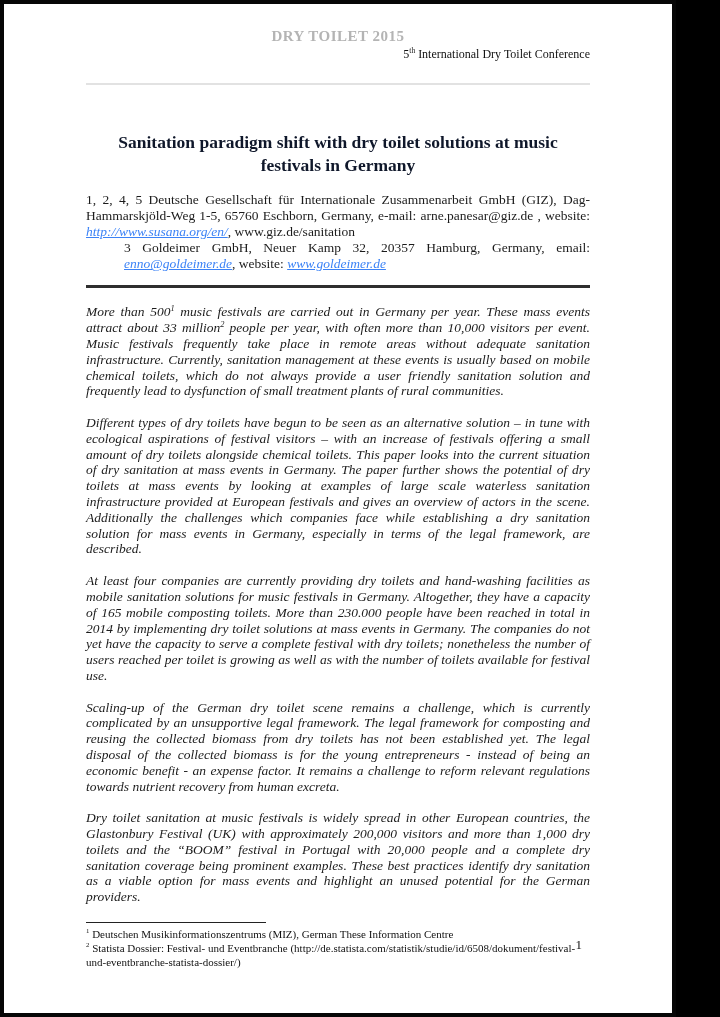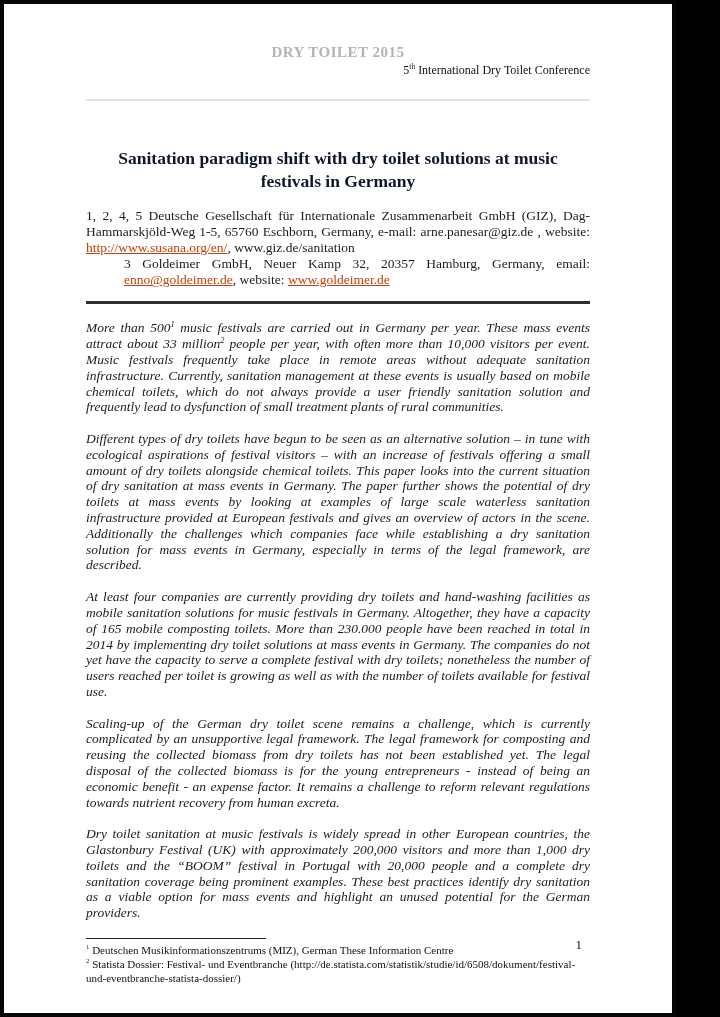--- a/index.html
+++ b/index.html
@@ -3,21 +3,21 @@
 <meta charset="utf-8">
 <style>
   html, body { margin: 0; padding: 0; background: #000; }
   .page {
     position: relative;
     width: 676px;
     height: 1017px;
     box-sizing: border-box;
     background: #ffffff;
     border: 4px solid #060606;
-    padding: 40px 82px 0 82px;
+    padding: 24px 82px 0 82px;
     font-family: "Liberation Serif", serif;
     color: #1b1b1b;
     overflow: hidden;
   }
   .conf-title {
     text-align: center;
     font-weight: bold;
     font-size: 15px;
     letter-spacing: 0.5px;
     color: #b4b4b4;
@@ -48,23 +48,24 @@
   }
   .affiliation {
     font-size: 13.5px;
     text-align: justify;
     line-height: 1.2;
     margin: 14px 0 0 0;
   }
   .affiliation.first { margin-top: 15px; }
   .affiliation.second { margin-top: 0; margin-left: 38px; }
   .link {
-    color: #c2410c;
+    color: #3b82f6;
     text-decoration: underline;
     cursor: pointer;
+    font-style: italic;
   }
   .abstract-rule {
     border: none;
     border-top: 3px solid #2e2e2e;
     margin: 13px 0 0 0;
   }
   .abstract p {
     font-style: italic;
     text-align: justify;
     font-size: 13.5px;

